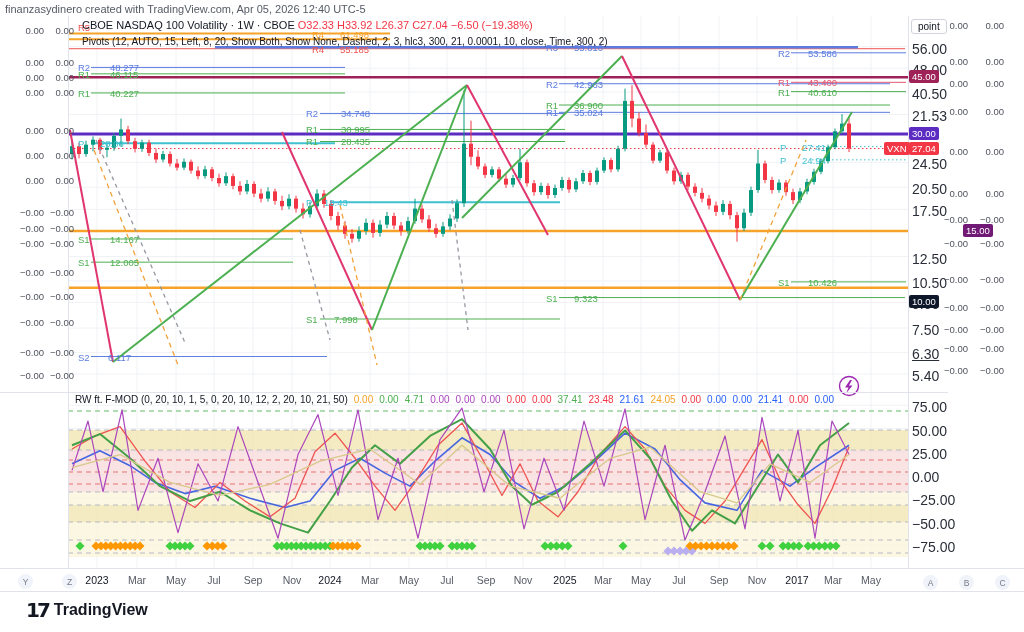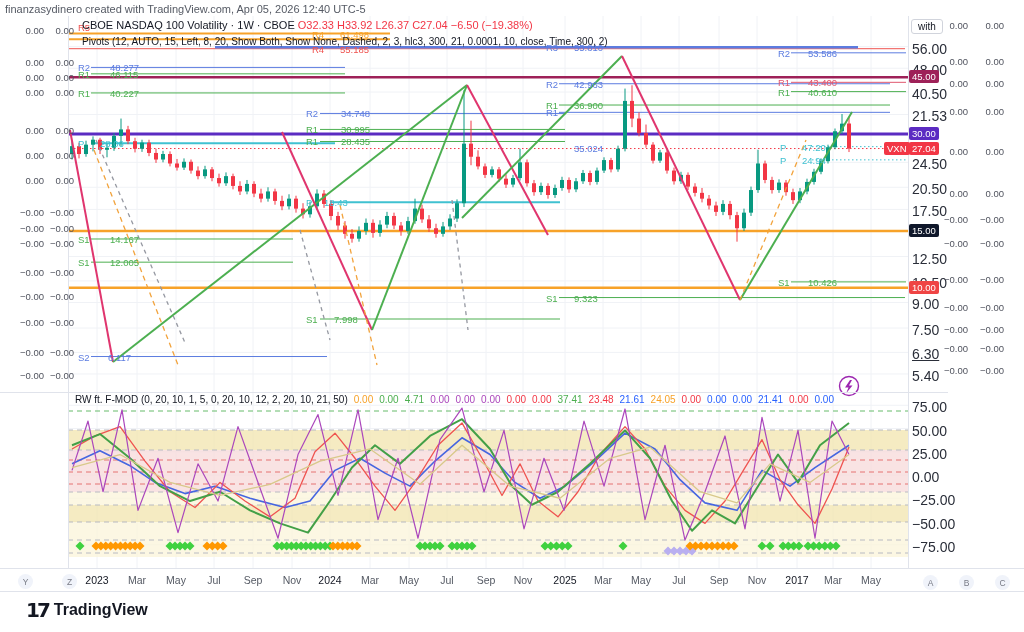--- a/index.html
+++ b/index.html
@@ -473,21 +473,21 @@
   <span>CBOE NASDAQ 100 Volatility · 1W · CBOE</span>
   <span class="ohlc" id="ohlc-row"><span>O32.33 </span><span>H33.92 </span><span>L26.37 </span><span>C27.04 </span></span>
   <span class="ohlc">−6.50 (−19.38%)</span>
 </div>
 <div class="txt legend2">Pivots (12, AUTO, 15, Left, 8, 20, Show Both, Show None, Dashed, 2, 3, hlc3, 300, 21, 0.0001, 10, close, Time, 300, 2)</div>
 
 <div class="txt ind-legend">
   <span>RW ft. F-MOD (0, 20, 10, 1, 5, 0, 20, 10, 12, 2, 20, 10, 21, 50)</span><span id="ind-values"><span style="color: rgb(247, 162, 41);">0.00</span><span style="color: rgb(76, 175, 80);">0.00</span><span style="color: rgb(76, 175, 80);">4.71</span><span style="color: rgb(171, 71, 188);">0.00</span><span style="color: rgb(171, 71, 188);">0.00</span><span style="color: rgb(171, 71, 188);">0.00</span><span style="color: rgb(242, 54, 69);">0.00</span><span style="color: rgb(242, 54, 69);">0.00</span><span style="color: rgb(76, 175, 80);">37.41</span><span style="color: rgb(242, 54, 69);">23.48</span><span style="color: rgb(41, 98, 255);">21.61</span><span style="color: rgb(247, 162, 41);">24.05</span><span style="color: rgb(242, 54, 69);">0.00</span><span style="color: rgb(41, 98, 255);">0.00</span><span style="color: rgb(41, 98, 255);">0.00</span><span style="color: rgb(41, 98, 255);">21.41</span><span style="color: rgb(242, 54, 69);">0.00</span><span style="color: rgb(41, 98, 255);">0.00</span></span>
 </div>
 
-<div class="txt unit-chip" style="left:911px;top:19px">with</div>
+<div class="txt unit-chip" style="left:911px;top:19px">point</div>
 
 <div id="dyn">
     <div class="txt pivot-label" style="left: 78px; top: 22px; color: rgb(239, 83, 80);">R5</div>
     <div class="txt pivot-label" style="left: 312px; top: 28.549px; color: rgb(247, 162, 41);">R4</div>
     <div class="txt pivot-label" style="left: 340px; top: 28.549px; color: rgb(247, 162, 41);">61.498</div>
     <div class="txt pivot-label" style="left: 312px; top: 43.7066px; color: rgb(239, 83, 80);">R4</div>
     <div class="txt pivot-label" style="left: 340px; top: 43.7066px; color: rgb(239, 83, 80);">55.185</div>
     <div class="txt pivot-label" style="left: 546px; top: 42.1306px; color: rgb(92, 124, 224);">R3</div>
     <div class="txt pivot-label" style="left: 574px; top: 42.1306px; color: rgb(92, 124, 224);">55.810</div>
     <div class="txt pivot-label" style="left: 778px; top: 47.8213px; color: rgb(92, 124, 224);">R2</div>
@@ -500,31 +500,31 @@
     <div class="txt pivot-label" style="left: 808px; top: 77.3249px; color: rgb(224, 86, 110);">43.400</div>
     <div class="txt pivot-label" style="left: 546px; top: 78.7412px; color: rgb(92, 124, 224);">R2</div>
     <div class="txt pivot-label" style="left: 574px; top: 78.7412px; color: rgb(92, 124, 224);">42.963</div>
     <div class="txt pivot-label" style="left: 778px; top: 86.6234px; color: rgb(76, 175, 80);">R1</div>
     <div class="txt pivot-label" style="left: 808px; top: 86.6234px; color: rgb(76, 175, 80);">40.610</div>
     <div class="txt pivot-label" style="left: 78px; top: 87.9494px; color: rgb(76, 175, 80);">R1</div>
     <div class="txt pivot-label" style="left: 110px; top: 87.9494px; color: rgb(76, 175, 80);">40.227</div>
     <div class="txt pivot-label" style="left: 546px; top: 100.03px; color: rgb(76, 175, 80);">R1</div>
     <div class="txt pivot-label" style="left: 574px; top: 100.03px; color: rgb(76, 175, 80);">36.900</div>
     <div class="txt pivot-label" style="left: 546px; top: 107.332px; color: rgb(92, 124, 224);">R1</div>
-    <div class="txt pivot-label" style="left: 574px; top: 107.332px; color: rgb(92, 124, 224); margin-top: 36px;">35.024</div>
+    <div class="txt pivot-label" style="left: 574px; top: 107.332px; color: rgb(92, 124, 224);">35.024</div>
     <div class="txt pivot-label" style="left: 306px; top: 108.439px; color: rgb(92, 124, 224);">R2</div>
     <div class="txt pivot-label" style="left: 341px; top: 108.439px; color: rgb(92, 124, 224);">34.748</div>
     <div class="txt pivot-label" style="left: 306px; top: 124.434px; color: rgb(76, 175, 80);">R1</div>
     <div class="txt pivot-label" style="left: 341px; top: 124.434px; color: rgb(76, 175, 80);">30.995</div>
     <div class="txt pivot-label" style="left: 306px; top: 136.498px; color: rgb(76, 175, 80);">R1</div>
     <div class="txt pivot-label" style="left: 341px; top: 136.498px; color: rgb(76, 175, 80);">28.435</div>
     <div class="txt pivot-label" style="left: 78px; top: 138.355px; color: rgb(63, 193, 209);">P</div>
     <div class="txt pivot-label" style="left: 100px; top: 138.355px; color: rgb(63, 193, 209);">28.06</div>
     <div class="txt pivot-label" style="left: 780px; top: 141.635px; color: rgb(63, 193, 209);">P</div>
-    <div class="txt pivot-label" style="left: 802px; top: 141.635px; color: rgb(63, 193, 209);">47.20</div>
+    <div class="txt pivot-label" style="left: 802px; top: 141.635px; color: rgb(63, 193, 209);">27.41</div>
     <div class="txt pivot-label" style="left: 780px; top: 154.851px; color: rgb(63, 193, 209);">P</div>
     <div class="txt pivot-label" style="left: 802px; top: 154.851px; color: rgb(63, 193, 209);">24.94</div>
     <div class="txt pivot-label" style="left: 306px; top: 197.182px; color: rgb(63, 193, 209);">P</div>
     <div class="txt pivot-label" style="left: 324px; top: 197.182px; color: rgb(63, 193, 209);">18.43</div>
     <div class="txt pivot-label" style="left: 78px; top: 233.996px; color: rgb(76, 175, 80);">S1</div>
     <div class="txt pivot-label" style="left: 110px; top: 233.996px; color: rgb(76, 175, 80);">14.167</div>
     <div class="txt pivot-label" style="left: 78px; top: 257.169px; color: rgb(76, 175, 80);">S1</div>
     <div class="txt pivot-label" style="left: 110px; top: 257.169px; color: rgb(76, 175, 80);">12.005</div>
     <div class="txt pivot-label" style="left: 778px; top: 276.903px; color: rgb(76, 175, 80);">S1</div>
     <div class="txt pivot-label" style="left: 808px; top: 276.903px; color: rgb(76, 175, 80);">10.426</div>
@@ -542,22 +542,22 @@
     <div class="txt scale-tick" style="left: 912px; top: 181.286px;">20.50</div>
     <div class="txt scale-tick" style="left: 912px; top: 203.428px;">17.50</div>
     <div class="txt scale-tick" style="left: 912px; top: 250.514px;">12.50</div>
     <div class="txt scale-tick" style="left: 912px; top: 274.914px;">10.50</div>
     <div class="txt scale-tick" style="left: 912px; top: 296.486px;">9.00</div>
     <div class="txt scale-tick" style="left: 912px; top: 322px;">7.50</div>
     <div class="txt scale-tick" style="left: 912px; top: 346.399px; text-decoration: underline;">6.30</div>
     <div class="txt scale-tick" style="left: 912px; top: 367.971px;">5.40</div>
     <div class="txt badge" style="left: 909px; top: 70.2586px; background: rgb(158, 33, 88);">45.00</div>
     <div class="txt badge" style="left: 909px; top: 127px; background: rgb(91, 43, 194);">30.00</div>
-    <div class="txt badge" style="left: 909px; top: 224px; background: #0f172a;">15.00</div>
-    <div class="txt badge" style="left: 909px; top: 281px; background: #ef4444;">10.00</div>
+    <div class="txt badge" style="left: 963px; top: 224px; background: #701a75;">15.00</div>
+    <div class="txt badge" style="left: 909px; top: 295px; background: #0f172a;">10.00</div>
     <div class="txt badge" style="left: 909px; top: 141.537px; background: rgb(242, 54, 69);">27.04</div>
     <div class="txt badge" style="left: 884px; top: 141.537px; background: rgb(242, 54, 69);">VXN</div>
     <div class="txt scale-tick" style="left: 912px; top: 399.25px;">75.00</div>
     <div class="txt scale-tick" style="left: 912px; top: 422.5px;">50.00</div>
     <div class="txt scale-tick" style="left: 912px; top: 445.75px;">25.00</div>
     <div class="txt scale-tick" style="left: 912px; top: 469px;">0.00</div>
     <div class="txt scale-tick" style="left: 912px; top: 492.25px;">−25.00</div>
     <div class="txt scale-tick" style="left: 912px; top: 515.5px;">−50.00</div>
     <div class="txt scale-tick" style="left: 912px; top: 538.75px;">−75.00</div>
     <div class="txt side-val" style="left: 44px; top: 25px;">0.00</div>

